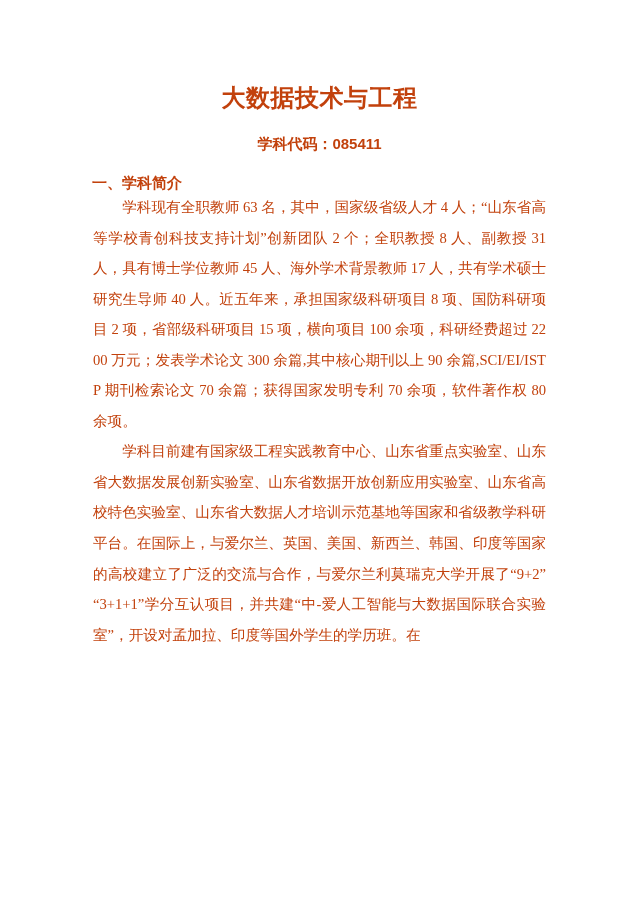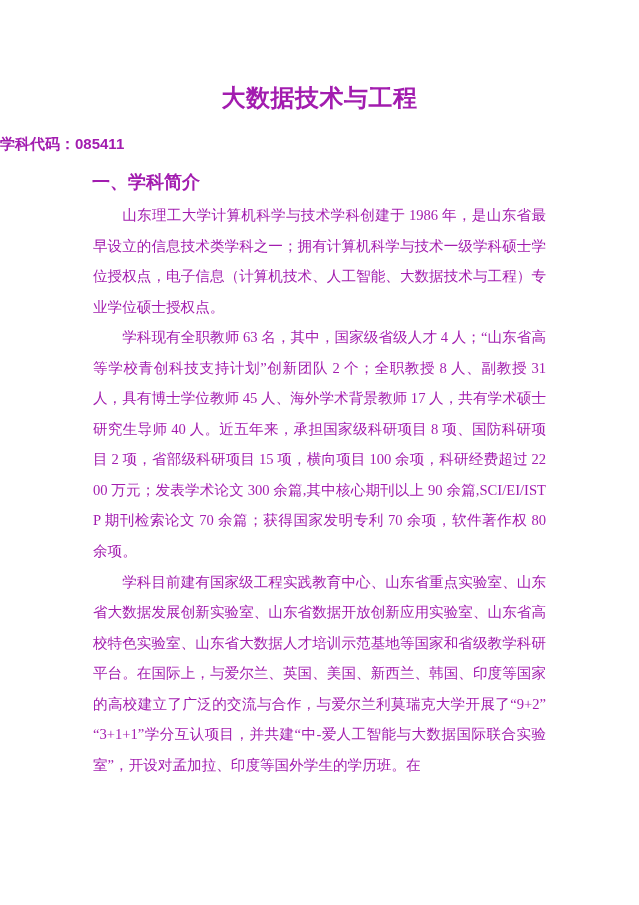--- a/index.html
+++ b/index.html
@@ -6,49 +6,49 @@
     margin: 0;
     padding: 0;
     background: #ffffff;
   }
   .page {
     position: relative;
     width: 639px;
     height: 905px;
     margin: 0 auto;
     background: #ffffff;
-    color: #a21caf;
+    color: #c2410c;
     overflow: hidden;
     font-family: "Liberation Serif", "DejaVu Serif", serif;
   }
   .title-block {
     padding-top: 82px;
     text-align: center;
     font-family: "Liberation Sans", "DejaVu Sans", sans-serif;
     font-weight: bold;
   }
   .title-line {
     font-size: 24px;
     line-height: 32px;
     letter-spacing: 0.5px;
     white-space: nowrap;
   }
   .subtitle {
     margin-top: 22px;
-    text-align: left;
+    text-align: center;
     font-family: "Liberation Sans", "DejaVu Sans", sans-serif;
     font-weight: bold;
     font-size: 15px;
     line-height: 16px;
   }
   .section-heading {
     margin: 22px 92px 0 92px;
-    font-family: Liberation Mono, monospace;
+    font-family: Liberation Sans, sans-serif;
     font-weight: bold;
-    font-size: 18px;
+    font-size: 15px;
     line-height: 18px;
   }
   .para {
     margin: 0 93px;
     font-size: 14.6px;
     line-height: 30.55px;
     text-align: justify;
     text-indent: 2em;
     word-break: break-all;
   }
@@ -62,19 +62,18 @@
 <div class="page">
 
   <div class="title-block">
     <div class="title-line">大数据技术与工程</div>
   </div>
 
   <div class="subtitle">学科代码：085411</div>
 
   <div class="section-heading">一、学科简介</div>
 
-  <p class="para first">山东理工大学计算机科学与技术学科创建于 1986 年，是山东省最早设立的信息技术类学科之一；拥有计算机科学与技术一级学科硕士学位授权点，电子信息（计算机技术、人工智能、大数据技术与工程）专业学位硕士授权点。</p>
 
   <p class="para">学科现有全职教师 63 名，其中，国家级省级人才 4 人；“山东省高等学校青创科技支持计划”创新团队 2 个；全职教授 8 人、副教授 31 人，具有博士学位教师 45 人、海外学术背景教师 17 人，共有学术硕士研究生导师 40 人。近五年来，承担国家级科研项目 8 项、国防科研项目 2 项，省部级科研项目 15 项，横向项目 100 余项，科研经费超过 2200 万元；发表学术论文 300 余篇,其中核心期刊以上 90 余篇,SCI/EI/ISTP 期刊检索论文 70 余篇；获得国家发明专利 70 余项，软件著作权 80 余项。</p>
 
   <p class="para">学科目前建有国家级工程实践教育中心、山东省重点实验室、山东省大数据发展创新实验室、山东省数据开放创新应用实验室、山东省高校特色实验室、山东省大数据人才培训示范基地等国家和省级教学科研平台。在国际上，与爱尔兰、英国、美国、新西兰、韩国、印度等国家的高校建立了广泛的交流与合作，与爱尔兰利莫瑞克大学开展了“9+2”“3+1+1”学分互认项目，并共建“中-爱人工智能与大数据国际联合实验室”，开设对孟加拉、印度等国外学生的学历班。在</p>
 
 </div>
 
 </body></html>

